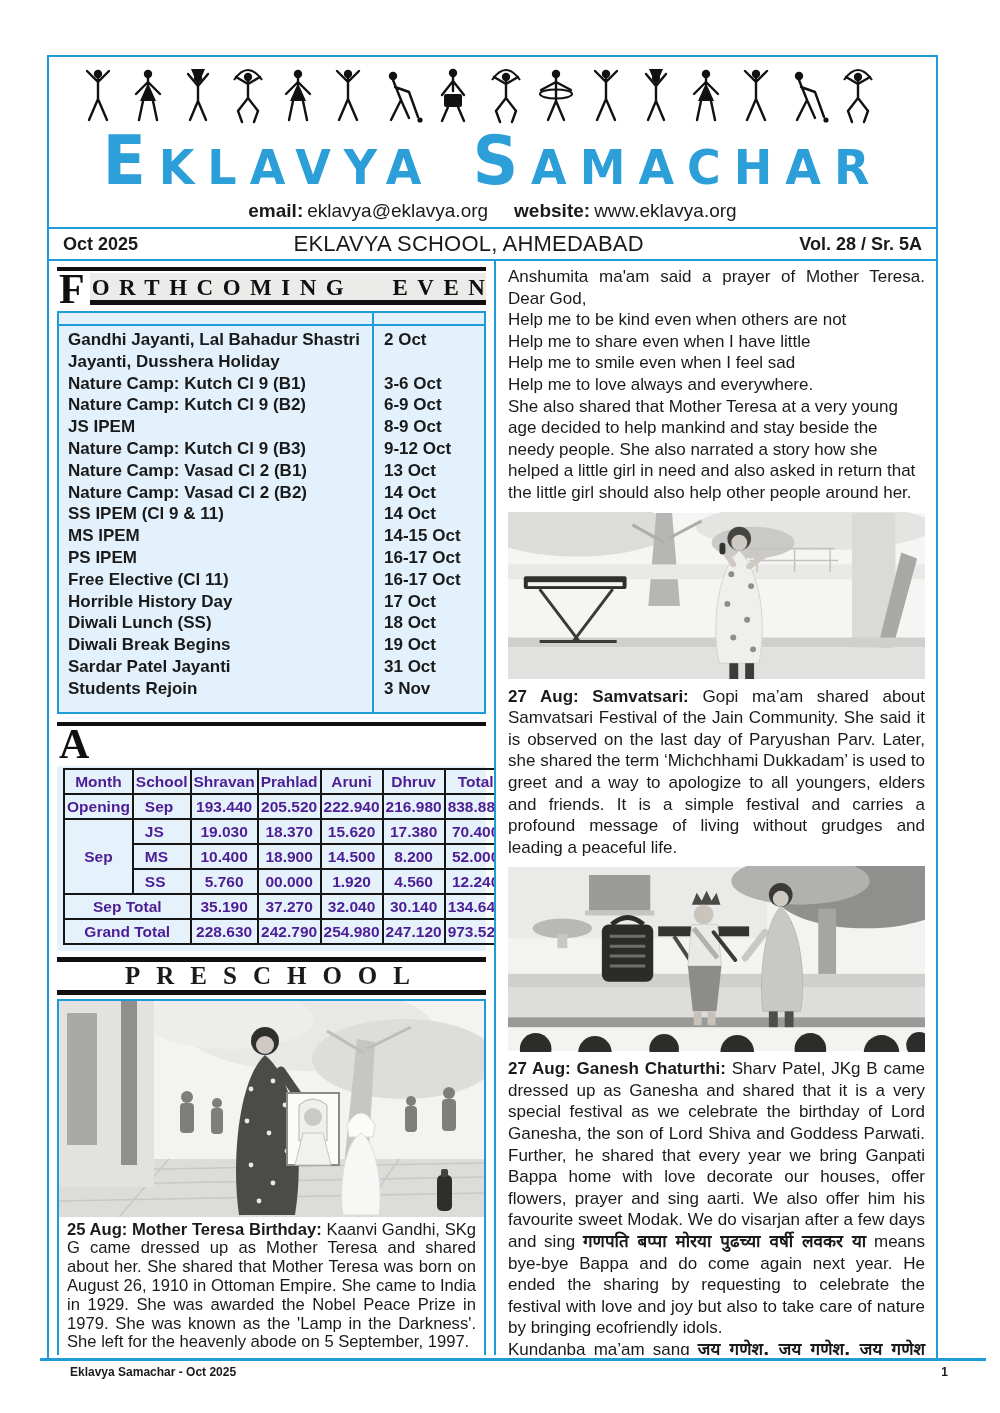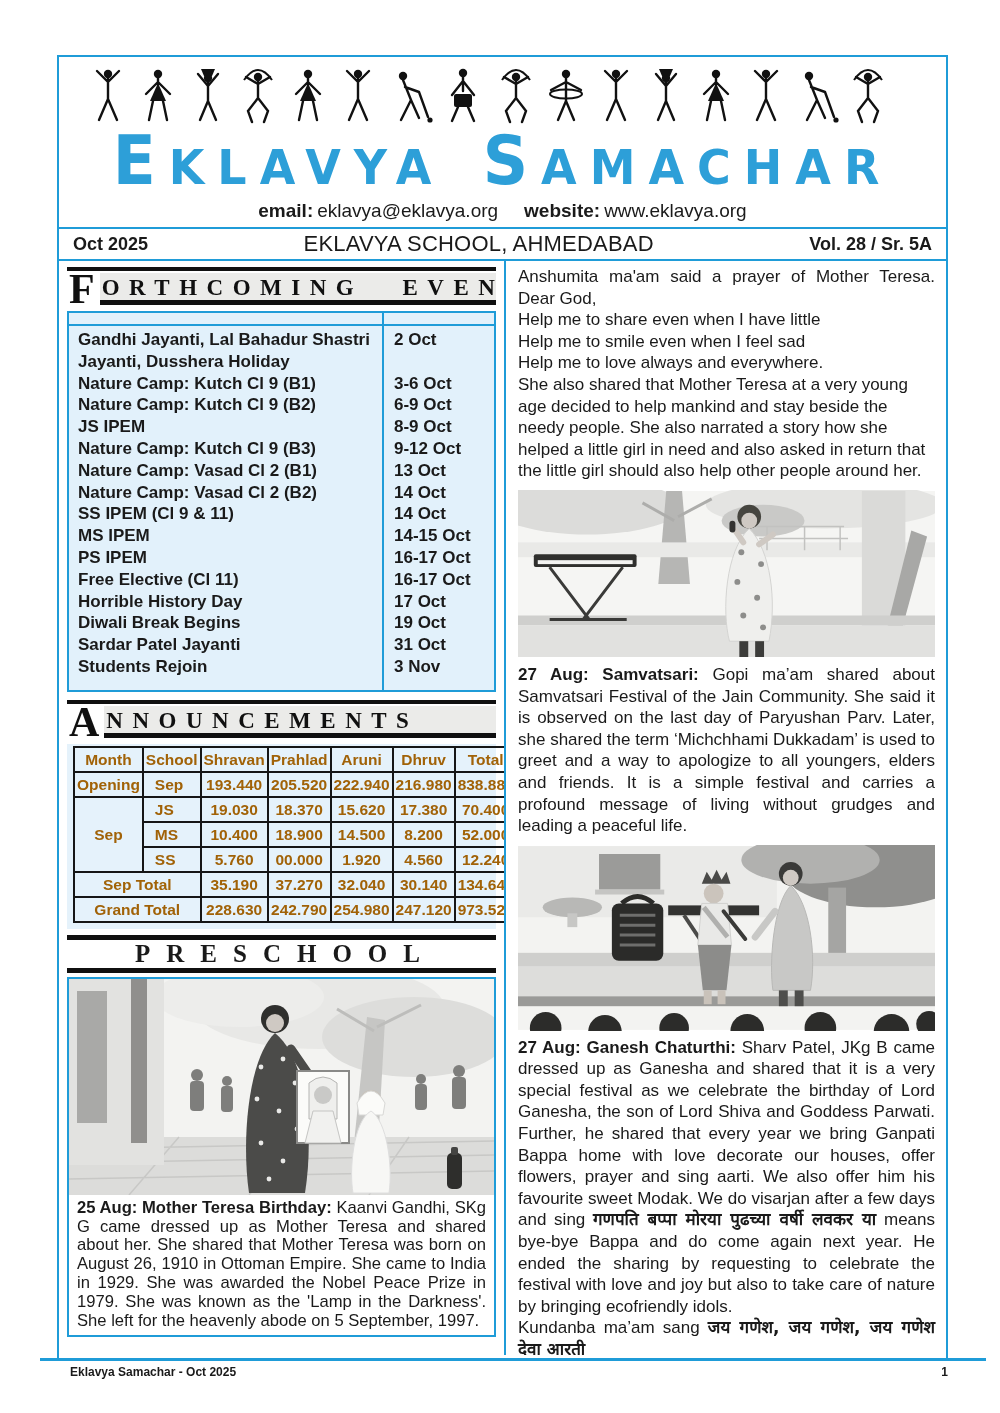--- a/index.html
+++ b/index.html
@@ -3,21 +3,21 @@
 <meta charset="utf-8">
 <style>
   * { box-sizing: border-box; margin: 0; padding: 0; }
   html, body { background: #ffffff; }
   body {
     width: 1000px; height: 1413px; position: relative;
     font-family: "Liberation Sans", "DejaVu Sans", sans-serif;
     color: #1a1a1a; overflow: hidden;
   }
   .page-frame {
-    position: absolute; left: 57px; top: 55px; width: 891px; height: 1303px;
+    position: absolute; left: 47px; top: 55px; width: 891px; height: 1303px;
     border: 2px solid #1f9cd8; border-bottom: none; background: #fff;
   }
   
   .nl-header { padding-top: 10px; text-align: center; }
   .warli { display: block; margin: 0 auto; }
   .nl-title { color: #2d9fd8; white-space: nowrap; margin-top: -4px; }
   .nl-title .tword {
     display: inline-block; font-weight: bold; font-size: 46px; letter-spacing: 13px;
     font-family: "DejaVu Sans", sans-serif; margin: 0 17px; transform: scaleY(1.06);
   }
@@ -64,21 +64,21 @@
   .events-table .ev-headrow td { height: 13px; border-bottom: 2px solid #1f9cd8; }
   .events-table td { vertical-align: top; }
   .events-table td.e { padding: 0 4px 0 9px; }
   .events-table td.d { border-left: 2px solid #1f9cd8; width: 112px; padding: 0 2px 0 10px; white-space: nowrap; }
   .events-table tr.first td { padding-top: 3px; }
   .events-table tr.last td { padding-bottom: 12px; }
   
   .panel { background: #e5f2fb; padding: 2px 6px 6px; margin-top: 4px; }
   .panel-sub { font-size: 18px; font-weight: bold; line-height: 22px; padding: 2px 0 4px 4px; }
   .points { width: 100%; border-collapse: collapse; text-align: center;
-            font-weight: bold; font-size: 15.5px; color: #a16207; }
+            font-weight: bold; font-size: 15.5px; color: #4c1d95; }
   .points td { border: 2px solid #161616; padding: 1px 2px; line-height: 21px; height: 25px; }
   .points td.school-cell { text-align: left; padding-left: 11px; }
   
   .ps-box { border: 2px solid #1f9cd8; }
   .ps-box svg { display: block; }
   .caption { padding: 4px 8px 5px; font-size: 16.6px; line-height: 18.8px; text-align: justify; }
   .lead { font-weight: bold; }
   
   .para { text-align: justify; }
   .force-just { text-align-last: justify; }
@@ -223,37 +223,40 @@
             </tr>
         <tr>
               <td class="e">Free Elective (Cl 11)</td>
               <td class="d">16-17 Oct</td>
             </tr>
         <tr>
               <td class="e">Horrible History Day</td>
               <td class="d">17 Oct</td>
             </tr>
         <tr>
+              <td class="e">Diwali Lunch (SS)</td>
+              <td class="d">18 Oct</td>
+            </tr>
+        <tr>
               <td class="e">Diwali Break Begins</td>
               <td class="d">19 Oct</td>
             </tr>
         <tr>
               <td class="e">Sardar Patel Jayanti</td>
               <td class="d">31 Oct</td>
             </tr>
         <tr class="last">
               <td class="e">Students Rejoin</td>
               <td class="d">3 Nov</td>
             </tr>
       </tbody>
         </table>
 
       <div class="sec-head" style="margin-top:8px;">
         <span class="initial">A</span>
-        <span class="strip">NNOUNCEMENTS</span>
       </div>
 
       <div class="panel">
         <table class="points">
           <colgroup>
               <col style="width:60px">
               <col style="width:58px">
               <col style="width:72px">
               <col style="width:70px">
               <col style="width:66px">
@@ -382,20 +385,21 @@
         </svg>
         <p class="caption"><span class="lead">25 Aug: Mother Teresa Birthday:</span><span> Kaanvi Gandhi, SKg G came dressed up as Mother Teresa and shared about her. She shared that Mother Teresa was born on August 26, 1910 in Ottoman Empire. She came to India in 1929. She was awarded the Nobel Peace Prize in 1979. She was known as the 'Lamp in the Darkness'. She left for the heavenly abode on 5 September, 1997.</span></p>
       </div>
     </div>
 
     <div class="col-right">
 
       <div>
         <p class="para force-just">Anshumita ma'am said a prayer of Mother Teresa.</p>
         <div>Dear God,</div>
+        <div>Help me to be kind even when others are not</div>
         <div>Help me to share even when I have little</div>
         <div>Help me to smile even when I feel sad</div>
         <div>Help me to love always and everywhere.</div>
         <p>She also shared that Mother Teresa at a very young age decided to help mankind and stay beside the needy people. She also narrated a story how she helped a little girl in need and also asked in return that the little girl should also help other people around her.</p>
       </div>
 
       <svg class="photo" width="422" height="168" viewBox="0 0 422 168">
         <rect width="422" height="168" fill="#f5f5f3"></rect>
         <ellipse cx="70" cy="16" rx="95" ry="28" fill="#dcdcda"></ellipse>
         <ellipse cx="310" cy="14" rx="120" ry="24" fill="#e4e4e2"></ellipse>

